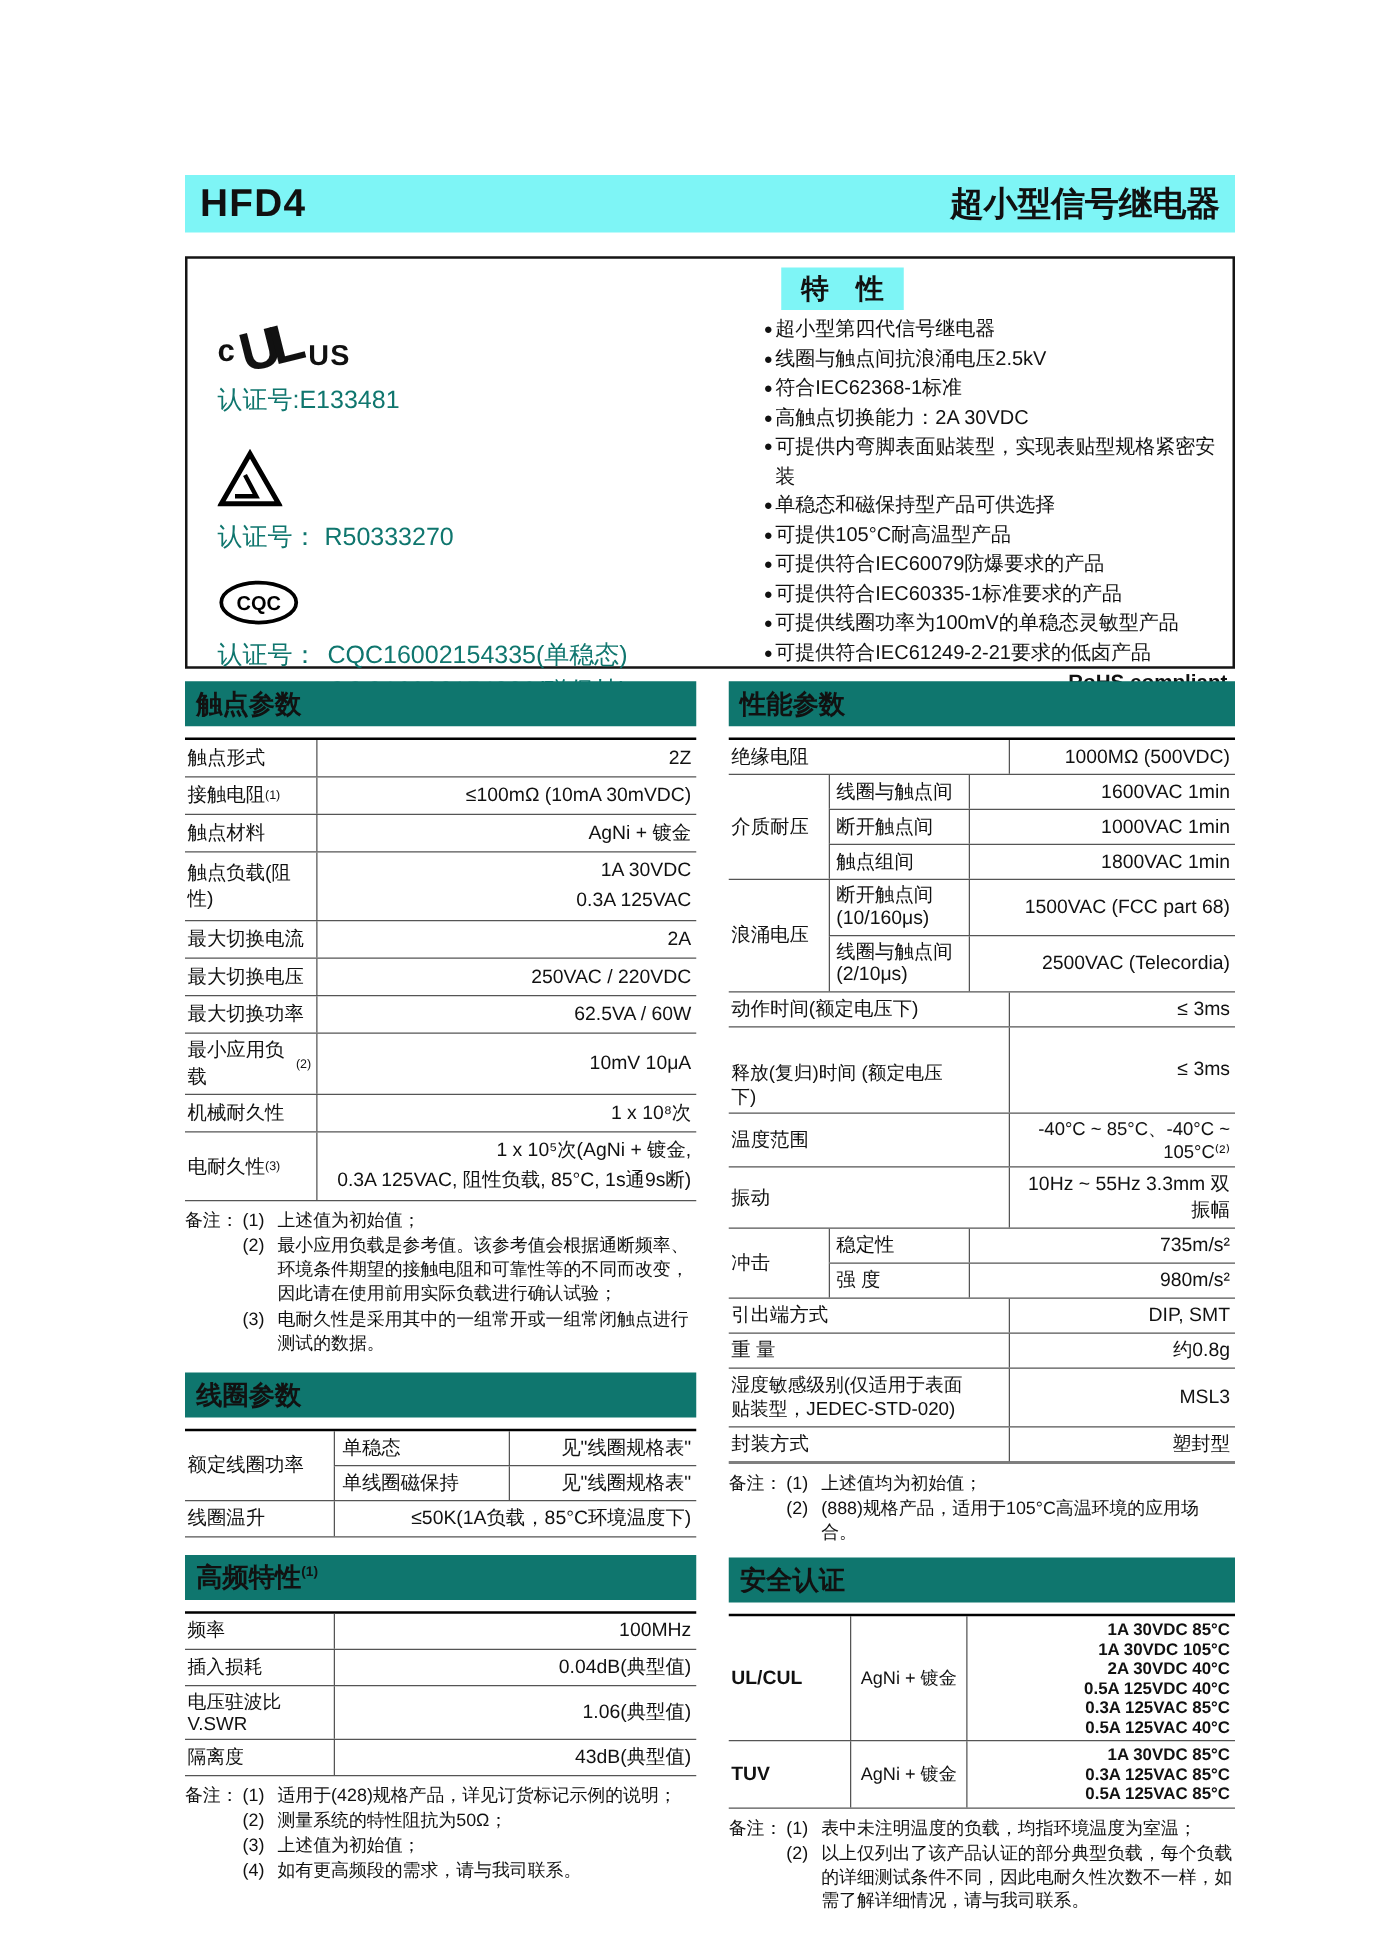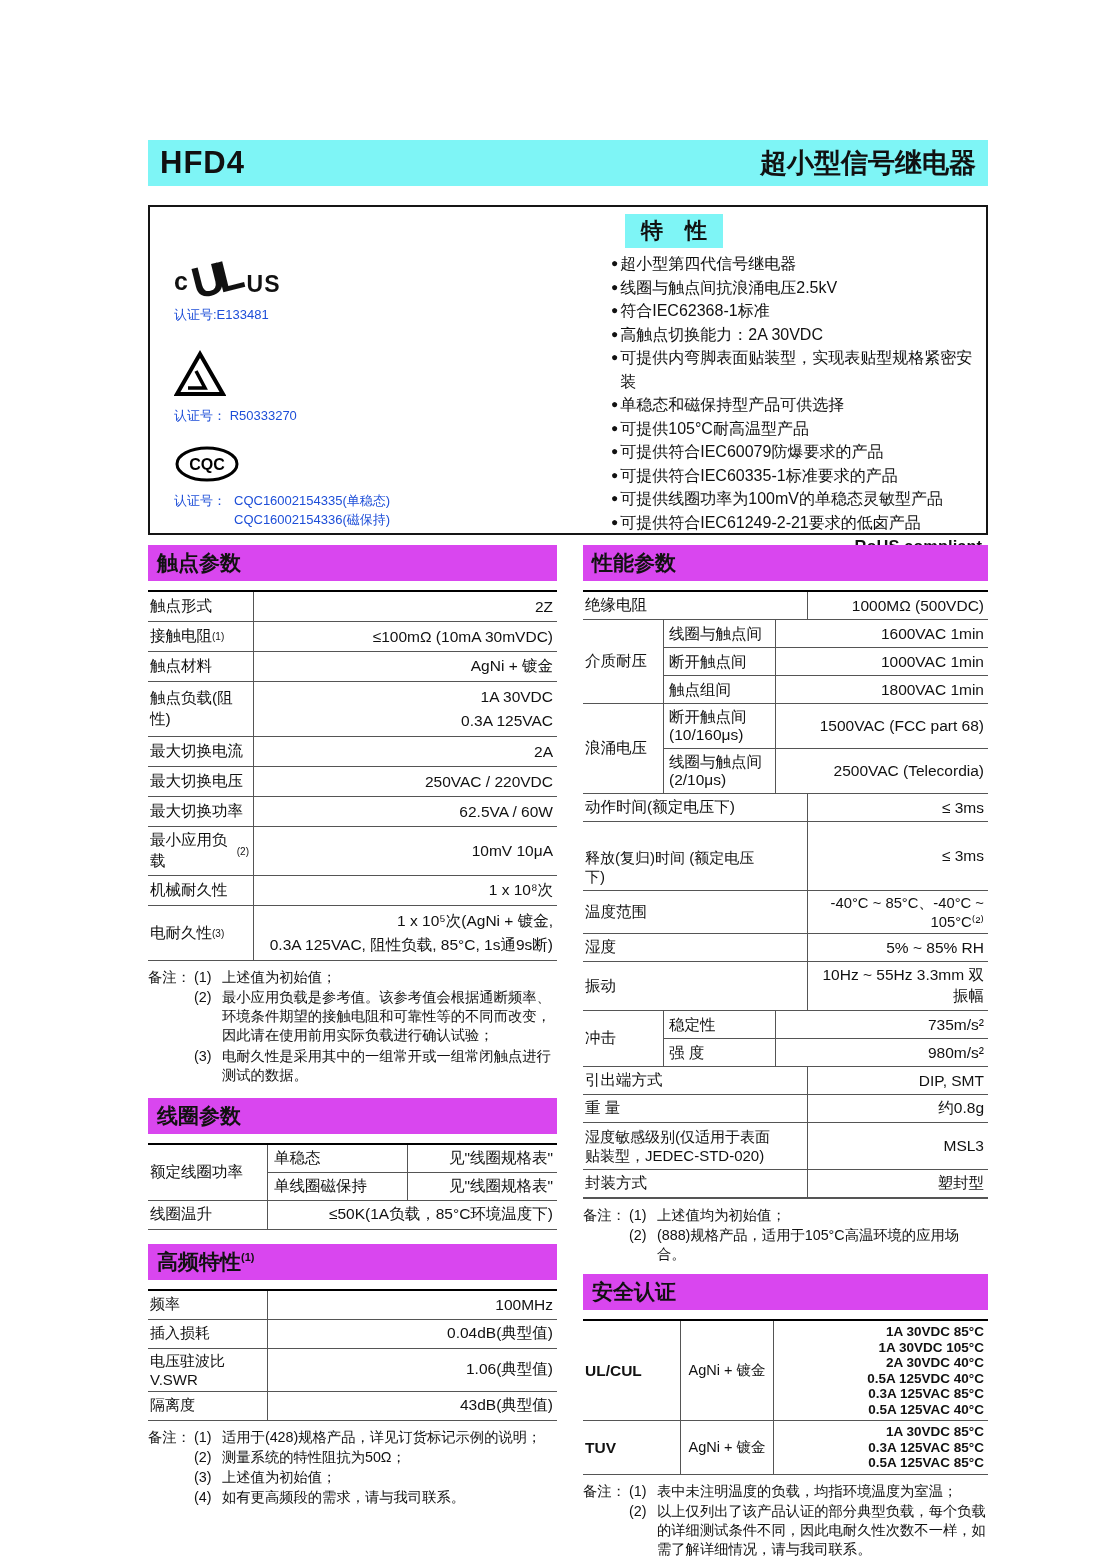--- a/index.html
+++ b/index.html
@@ -26,38 +26,38 @@
   .cert-box{
     margin-top:19px;height:330px;border:2px solid #151515;
     display:flex;box-sizing:border-box;
   }
   .cert-col{width:452px;padding:40px 0 0 24px;box-sizing:border-box;}
   .ul-row{display:flex;align-items:flex-end;height:50px;}
   .ul-c{font-size:25px;font-weight:800;line-height:1;margin-bottom:3px;}
   .ul-mark{font-size:44px;font-weight:800;line-height:.85;letter-spacing:-7px;
     display:inline-block;transform:rotate(-14deg);margin:0 10px 0 4px;}
   .ul-us{font-size:23px;font-weight:800;line-height:1;letter-spacing:1px;margin-bottom:1px;}
-  .cert-no{font-size:13px;margin-top:9px;color:#1d4ed8;}
+  .cert-no{font-size:20px;margin-top:9px;color:#0f766e;}
   .vde-svg{margin-top:26px;display:block;}
   .cqc-svg{margin-top:20px;display:block;}
   .cqc-row{display:flex;gap:8px;margin-top:9px;}
   .cqc-nums div{line-height:1.45;}
 
   .feat-col{flex:1;padding:5px 4px 6px 9px;box-sizing:border-box;display:flex;flex-direction:column;}
   .feat-title{
     background:#7ef5f6;display:inline-block;align-self:flex-start;
     font-size:22px;font-weight:700;padding:2px 16px;margin:2px 0 4px 14px;
   }
   .feat-item{font-size:16px;line-height:23.5px;display:flex;}
   .feat-item::before{content:"●";font-size:12px;margin-right:2px;line-height:23.5px;}
   .rohs{font-weight:800;font-size:16.5px;text-align:right;margin-top:3px;}
 
   
   .two-col{display:grid;grid-template-columns:409px 405px;column-gap:26px;margin-top:10px;align-items:start;}
-  .sec-h{background:#d946ef;font-size:21px;font-weight:700;padding:4px 9px;margin-bottom:9px;}
+  .sec-h{background:#0f766e;font-size:21px;font-weight:700;padding:4px 9px;margin-bottom:9px;}
   .sec-h sup{font-size:11px;font-weight:700;}
   sup{font-size:10px;}
 
   .tbl{border-top:2px solid #000;border-bottom:1px solid #555;font-size:15.5px;}
   .tr{display:grid;border-bottom:1px solid #555;}
   .tr:last-child{border-bottom:none;}
   .td{padding:3px 4px;box-sizing:border-box;display:flex;align-items:center;}
   .lbl{justify-content:flex-start;padding-left:2px;}
   .val{justify-content:flex-end;text-align:right;border-left:1px solid #555;font-weight:400;}
   .val.blk{display:block;}
@@ -374,24 +374,20 @@
           <div class="td lbl">动作时间(额定电压下)</div>
           <div class="td val">≤ 3ms</div>
         </div>
         <div class="p-tr">
           <div class="td lbl" style="font-size:15px;margin-top:24px;">释放(复归)时间 (额定电压下)</div>
           <div class="td val">≤ 3ms</div>
         </div>
         <div class="p-tr">
           <div class="td lbl">温度范围</div>
           <div class="td val" style="font-size:14.8px;">-40°C ~ 85°C、-40°C ~ 105°C⁽²⁾</div>
-        </div>
-        <div class="p-tr">
-          <div class="td lbl">湿度</div>
-          <div class="td val">5% ~ 85% RH</div>
         </div>
         <div class="p-tr">
           <div class="td lbl">振动</div>
           <div class="td val">10Hz ~ 55Hz  3.3mm 双振幅</div>
         </div>
 
         <div class="p-group">
           <div class="glabel">冲击</div>
           <div>
             <div class="p-sub">

